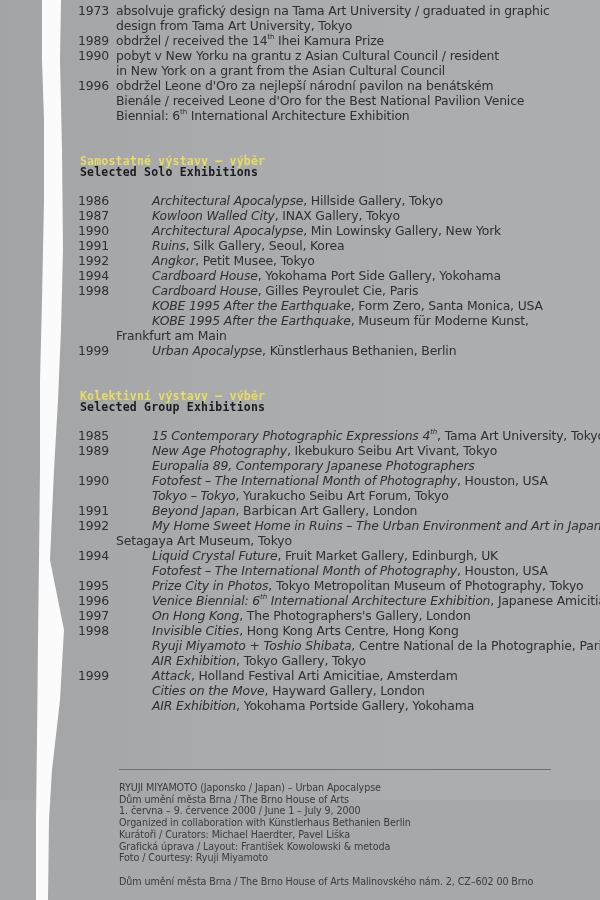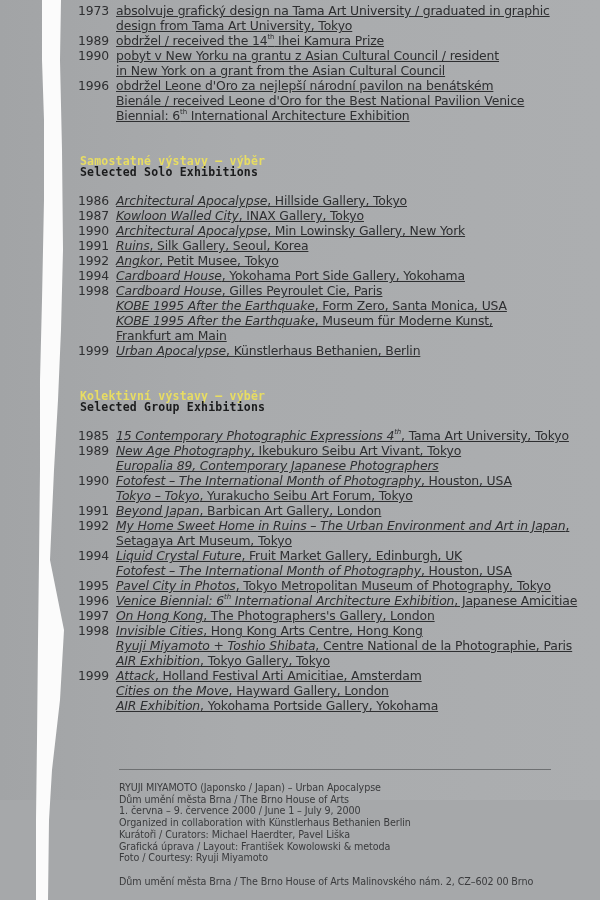--- a/index.html
+++ b/index.html
@@ -11,22 +11,22 @@
   }
   .page {
     position:absolute; left:0; top:0; width:600px; height:800px;
     background:linear-gradient(90deg,#a2a4a6 0%,#a9abad 40%,#acaeb0 100%);
   }
   .tear { position:absolute; left:0; top:0; width:600px; height:900px; pointer-events:none; }
   .content { position:absolute; left:0; top:0; width:600px; }
   .block { position:absolute; left:78px; width:510px; }
   .row { display:flex; font-size:12.4px; line-height:15px; letter-spacing:-0.15px; white-space:nowrap; }
   .year { width:38px; flex:0 0 38px; color:#2e2f31; }
-  .text { flex:1; color:#2e2f31;text-decoration:underline; }
-  .text i { font-style:italic; }
+  .text { flex:1; color:#2e2f31; }
+  .text i { font-style:italic;margin-left:36px; }
   sup { font-size:7px; vertical-align:6px; line-height:0; }
   .heading { position:absolute; left:80px; font-family:"DejaVu Sans Mono","Liberation Mono",monospace; font-weight:bold; line-height:11px; letter-spacing:0.2px; }
   .heading .cz { color:#e8dd62; font-size:11.5px; display:block; }
   .heading .en { color:#1b1c1d; font-size:11.5px; display:block; }
   .rule { position:absolute; left:119px; top:769px; width:432px; height:1px; background:#6e7072; }
   .colophon { position:absolute; left:119px; top:782px; width:460px; font-size:9.6px; line-height:11.7px; color:#3a3b3d; white-space:nowrap; letter-spacing:-0.1px; }
   .colophon .gap { height:12px; }
 </style>
 </head>
 <body>
@@ -164,21 +164,21 @@
         <div class="row">
           <span class="year">1994</span>
           <span class="text"><i>Liquid Crystal Future</i><span>, Fruit Market Gallery, Edinburgh, UK</span></span>
         </div>
         <div class="row">
           <span class="year"></span>
           <span class="text"><i>Fotofest – The International Month of Photography</i><span>, Houston, USA</span></span>
         </div>
         <div class="row">
           <span class="year">1995</span>
-          <span class="text"><i>Pavel City in Photos</i><span>, Tokyo Metropolitan Museum of Photography, Tokyo</span></span>
+          <span class="text"><i>Prize City in Photos</i><span>, Tokyo Metropolitan Museum of Photography, Tokyo</span></span>
         </div>
         <div class="row">
           <span class="year">1996</span>
           <span class="text"><i>Venice Biennial: 6<sup>th</sup> International Architecture Exhibition</i><span>, Japanese Amicitiae</span></span>
         </div>
         <div class="row">
           <span class="year">1997</span>
           <span class="text"><i>On Hong Kong</i><span>, The Photographers's Gallery, London</span></span>
         </div>
         <div class="row">

